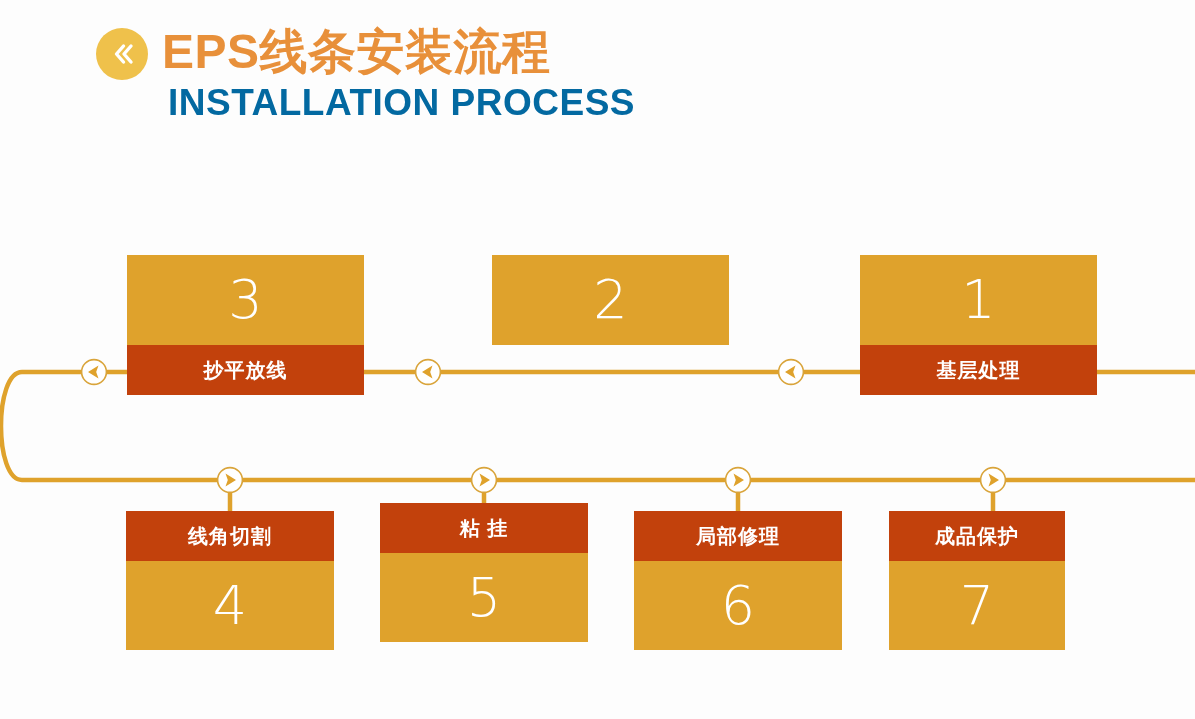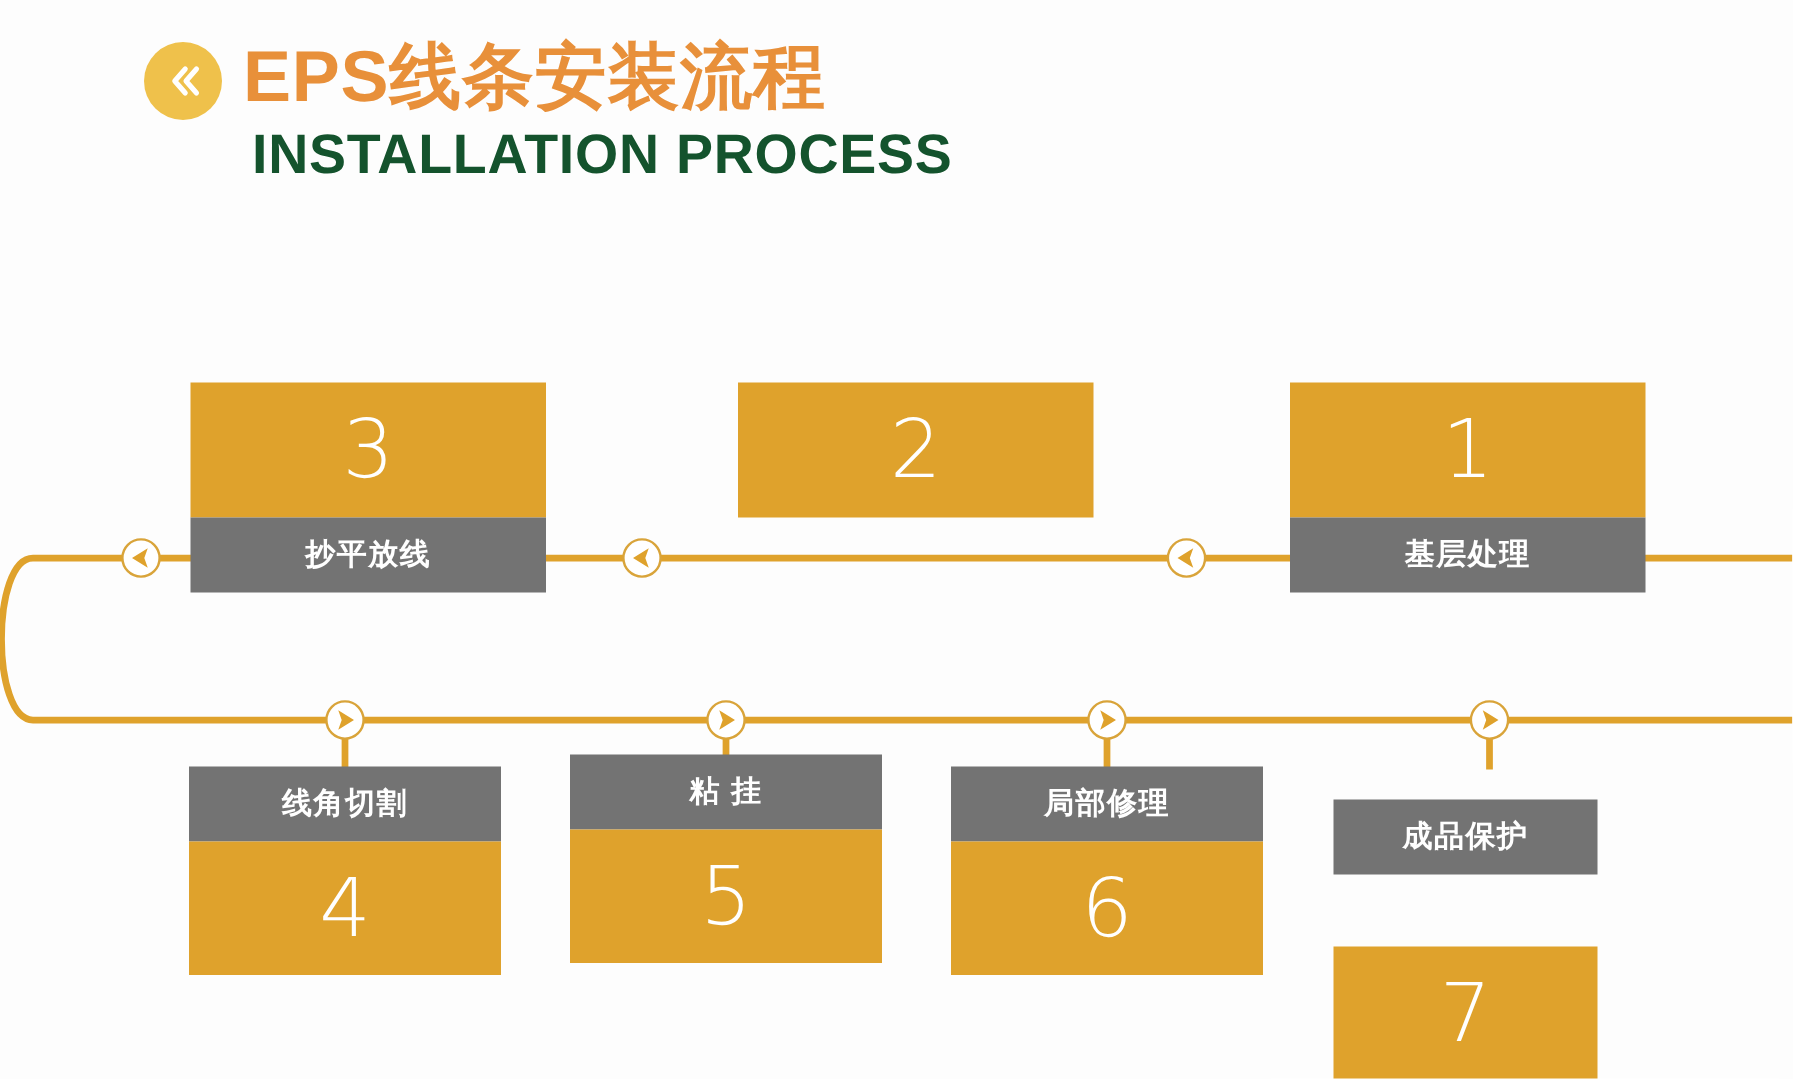--- a/index.html
+++ b/index.html
@@ -48,21 +48,21 @@
     letter-spacing: 0.5px;
     white-space: nowrap;
     line-height: 1.25;
   }
   #title-en {
     position: absolute;
     left: 72px;
     top: 56px;
     font-size: 37px;
     font-weight: bold;
-    color: #14532d;
+    color: #0369a1;
     letter-spacing: 0.5px;
     white-space: nowrap;
     line-height: 1.25;
   }
 
   
   #flow-svg {
     position: absolute;
     left: 0;
     top: 0;
@@ -81,21 +81,21 @@
     color: #ffffff;
     display: flex;
     align-items: center;
     justify-content: center;
     font-size: 54px;
     font-weight: 300;
     line-height: 1;
     font-family: "DejaVu Sans", "Liberation Sans", sans-serif;
   }
   .seg-label {
-    background: #737373;
+    background: #c2410c;
     color: #ffffff;
     display: flex;
     align-items: center;
     justify-content: center;
     font-size: 20px;
     font-weight: bold;
     letter-spacing: 1px;
     line-height: 1;
     height: 50px;
     flex: 0 0 50px;
@@ -164,21 +164,21 @@
 <div class="step-box row-bottom" style="left:380px; top:511px; width:208px; height:131px;justify-content:flex-end;">
   <div class="seg-label">粘 挂</div>
   <div class="seg-number">5</div>
 </div>
 
 <div class="step-box row-bottom" style="left:634px; top:511px; width:208px; height:177px;">
   <div class="seg-label">局部修理</div>
   <div class="seg-number">6</div>
 </div>
 
-<div class="step-box row-bottom" style="left:889px; top:533px; width:176px; height:139px;gap:48px;">
+<div class="step-box row-bottom" style="left:889px; top:511px; width:176px; height:139px;">
   <div class="seg-label">成品保护</div>
   <div class="seg-number">7</div>
 </div>
 
 <div class="arrow-marker" style="left:80px; top:358px;">
   <svg width="28" height="28" viewBox="0 0 28 28">
     <circle cx="14" cy="14" r="12.4" fill="#ffffff" stroke="#D9A43A" stroke-width="1.6"></circle>
     <path d="M18.5 7.5 L8 14 L18.5 20.5 L16.2 14 Z" fill="#DFA22C"></path>
   </svg>
 </div>

